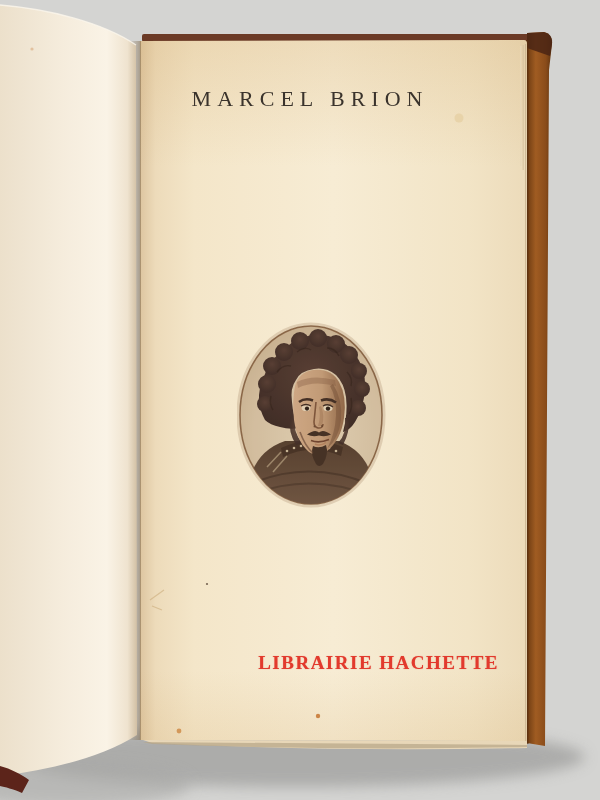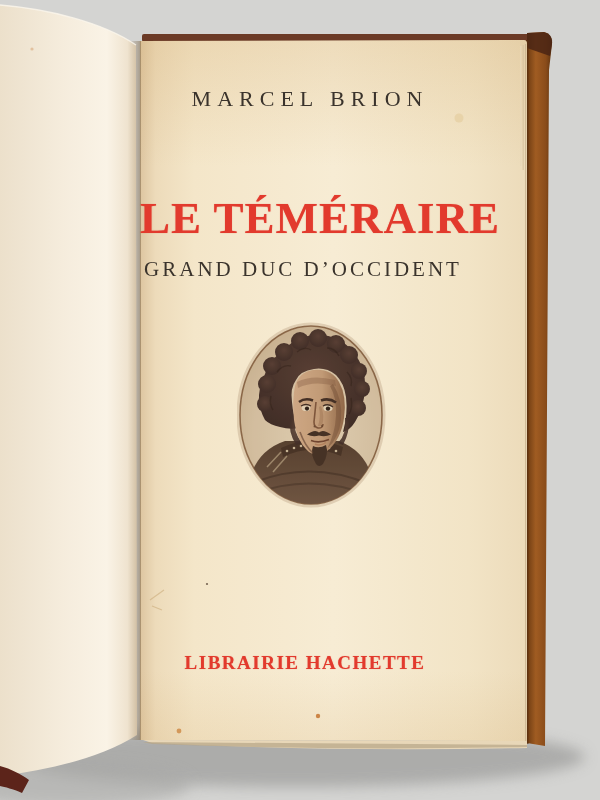--- a/index.html
+++ b/index.html
@@ -14,21 +14,21 @@
   .title1{top:150px;font-size:45px;font-weight:bold;letter-spacing:3px;
           color:var(--red-ink,#e23a2d);transform:translateX(-28px);
           text-shadow:0 0 1px rgba(225,60,45,.55);}
   .title2{top:196px;font-size:45px;font-weight:bold;letter-spacing:1px;
           color:var(--red-ink,#e23a2d);transform:translateX(-14px);
           text-shadow:0 0 1px rgba(225,60,45,.55);}
   .subtitle{top:259px;font-size:21px;letter-spacing:3px;color:var(--black-ink,#3a332c);
           transform:translateX(-31px);}
   .publisher{top:653px;font-size:19px;font-weight:bold;letter-spacing:1.5px;
           color:var(--red-ink,#e23a2d);transform:translateX(-29px);
-          text-shadow:0 0 1px rgba(225,60,45,.5);}
+          text-shadow:0 0 1px rgba(225,60,45,.5);text-align:right;}
   .portrait{position:absolute;left:237px;top:322px;width:150px;height:186px;filter:blur(.35px);}
 </style>
 </head>
 <body>
 
 <div class="photo">
 
   <svg class="bg-svg" width="600" height="800" viewBox="0 0 600 800" aria-hidden="true">
     <defs>
       <linearGradient id="leftPageGrad" x1="0" y1="0" x2="1" y2="0">
@@ -209,17 +209,15 @@
         <path d="M76,124 Q82,127 89,123 Q92,132 86,142 Q82,146 79,142 Q73,132 76,124 Z" fill="#3c2a20"></path>
         <path d="M63,110 Q68,124 76,131" stroke="#57392a" stroke-width="1.6" fill="none" opacity=".6"></path>
       </g>
 
       <ellipse cx="74" cy="93" rx="71" ry="89" fill="#a97f58" opacity=".1"></ellipse>
     </g>
   </svg>
 
   <div class="text-layer">
     <div class="line author">MARCEL BRION</div>
-    <div class="line title2">LE TÉMÉRAIRE</div>
-    <div class="line subtitle">GRAND DUC D’OCCIDENT</div>
     <div class="line publisher">LIBRAIRIE HACHETTE</div>
   </div>
 </div>
 
 </body></html>

